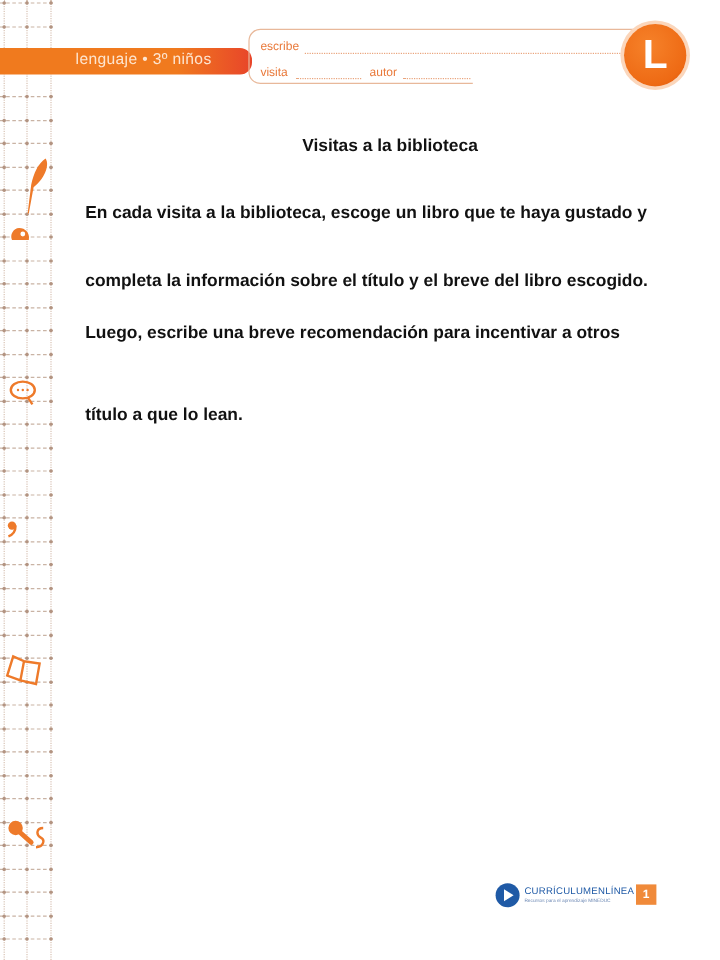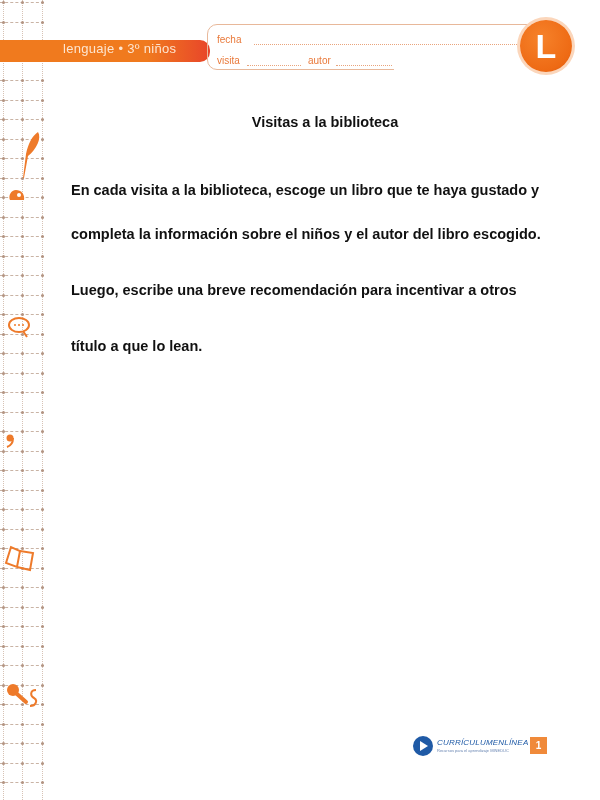--- a/index.html
+++ b/index.html
@@ -24,21 +24,21 @@
 
   
   .title { position:absolute; left:0; width:650px; top:114px; text-align:center; font-size:14.5px; font-weight:bold; color:#111; }
   .para-line { position:absolute; left:71px; font-size:14.5px; font-weight:bold; color:#111; white-space:nowrap; }
 
   
   .logo { position:absolute; left:413px; top:736px; display:flex; align-items:center; }
   .logo-circle { width:20px; height:20px; border-radius:50%; background:#1f5aa6; position:relative; }
   .logo-circle::after { content:""; position:absolute; left:7px; top:5px; border-left:8px solid #fff; border-top:5px solid transparent; border-bottom:5px solid transparent; }
   .logo-text { margin-left:4px; line-height:1; }
-  .logo-main { font-size:8px; color:#1f5aa6; letter-spacing:0.2px;font-style:italic; }
+  .logo-main { font-size:8px; color:#1f5aa6; letter-spacing:0.2px; }
   .logo-sub { font-size:4px; color:#6b87b3; margin-top:2px; }
   .pagenum { position:absolute; left:530px; top:737px; width:17px; height:17px; background:#f08a3a; color:#fff; font-size:10px; font-weight:bold; text-align:center; line-height:17px; }
 
   .icon { position:absolute; }
 </style>
 </head>
 <body>
 
 <div class="margin" id="grid">
     <div class="vline" style="left: 3px;"></div>
@@ -200,33 +200,33 @@
     <div class="dot" style="left: 2px; top: 781px;"></div>
     <div class="dot" style="left: 21px; top: 781px;"></div>
     <div class="dot" style="left: 41px; top: 781px;"></div>
   </div>
 
 <div class="band"></div>
 <div class="band-text">lenguaje • 3º niños</div>
 
 <div class="namebox"></div>
 <div class="namebox-notch"></div>
-<div class="nb-label" style="left:217px;top:34px;">fecha</div>
+<div class="nb-label" style="left:217px;top:34px;">escribe</div>
 <div class="nb-dots" style="left:254px;top:44px;width:265px;"></div>
 <div class="nb-label" style="left:217px;top:55px;">visita</div>
 <div class="nb-dots" style="left:247px;top:65px;width:54px;"></div>
 <div class="nb-label" style="left:308px;top:55px;">autor</div>
 <div class="nb-dots" style="left:336px;top:65px;width:56px;"></div>
 
 <div class="badge">L</div>
 
 <div class="title" style="left:0;width:650px;">Visitas a la biblioteca</div>
-<div class="para-line" style="top:182px;">En cada visita a la biblioteca, escoge un libro que te haya gustado y</div>
-<div class="para-line" style="top:226px;">completa la información sobre el niños y el autor del libro escogido.</div>
-<div class="para-line" style="top:282px;">Luego, escribe una breve recomendación para incentivar a otros</div>
+<div class="para-line" style="top:170px;">En cada visita a la biblioteca, escoge un libro que te haya gustado y</div>
+<div class="para-line" style="top:226px;">completa la información sobre el título y el breve del libro escogido.</div>
+<div class="para-line" style="top:270px;">Luego, escribe una breve recomendación para incentivar a otros</div>
 <div class="para-line" style="top:338px;">título a que lo lean.</div>
 
 <svg class="icon" style="left:18px;top:130px;" width="24" height="50" viewBox="0 0 24 50">
   <path d="M20 2 C24 8 18 20 10 26 L6 48 L5 48 L8 24 C10 14 14 6 20 2 Z" fill="#ee7a2a"></path>
 </svg>
 <svg class="icon" style="left:8px;top:188px;" width="18" height="14" viewBox="0 0 18 14">
   <path d="M2 12 C0 8 3 2 8 2 C13 2 17 6 16 12 Z" fill="#ee7a2a"></path>
     <circle cx="11" cy="7" r="2" fill="#fff"></circle>
 </svg>
 <svg class="icon" style="left:7px;top:316px;" width="24" height="22" viewBox="0 0 24 22">

